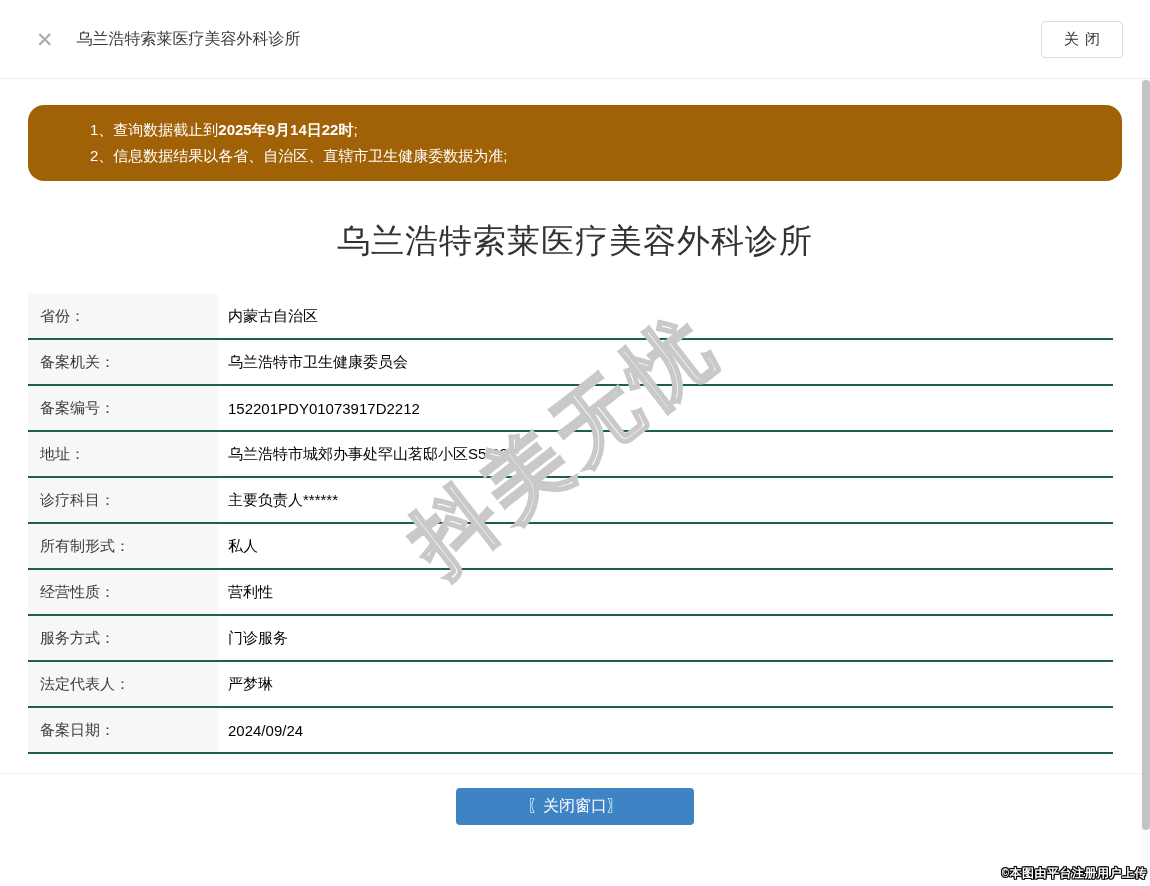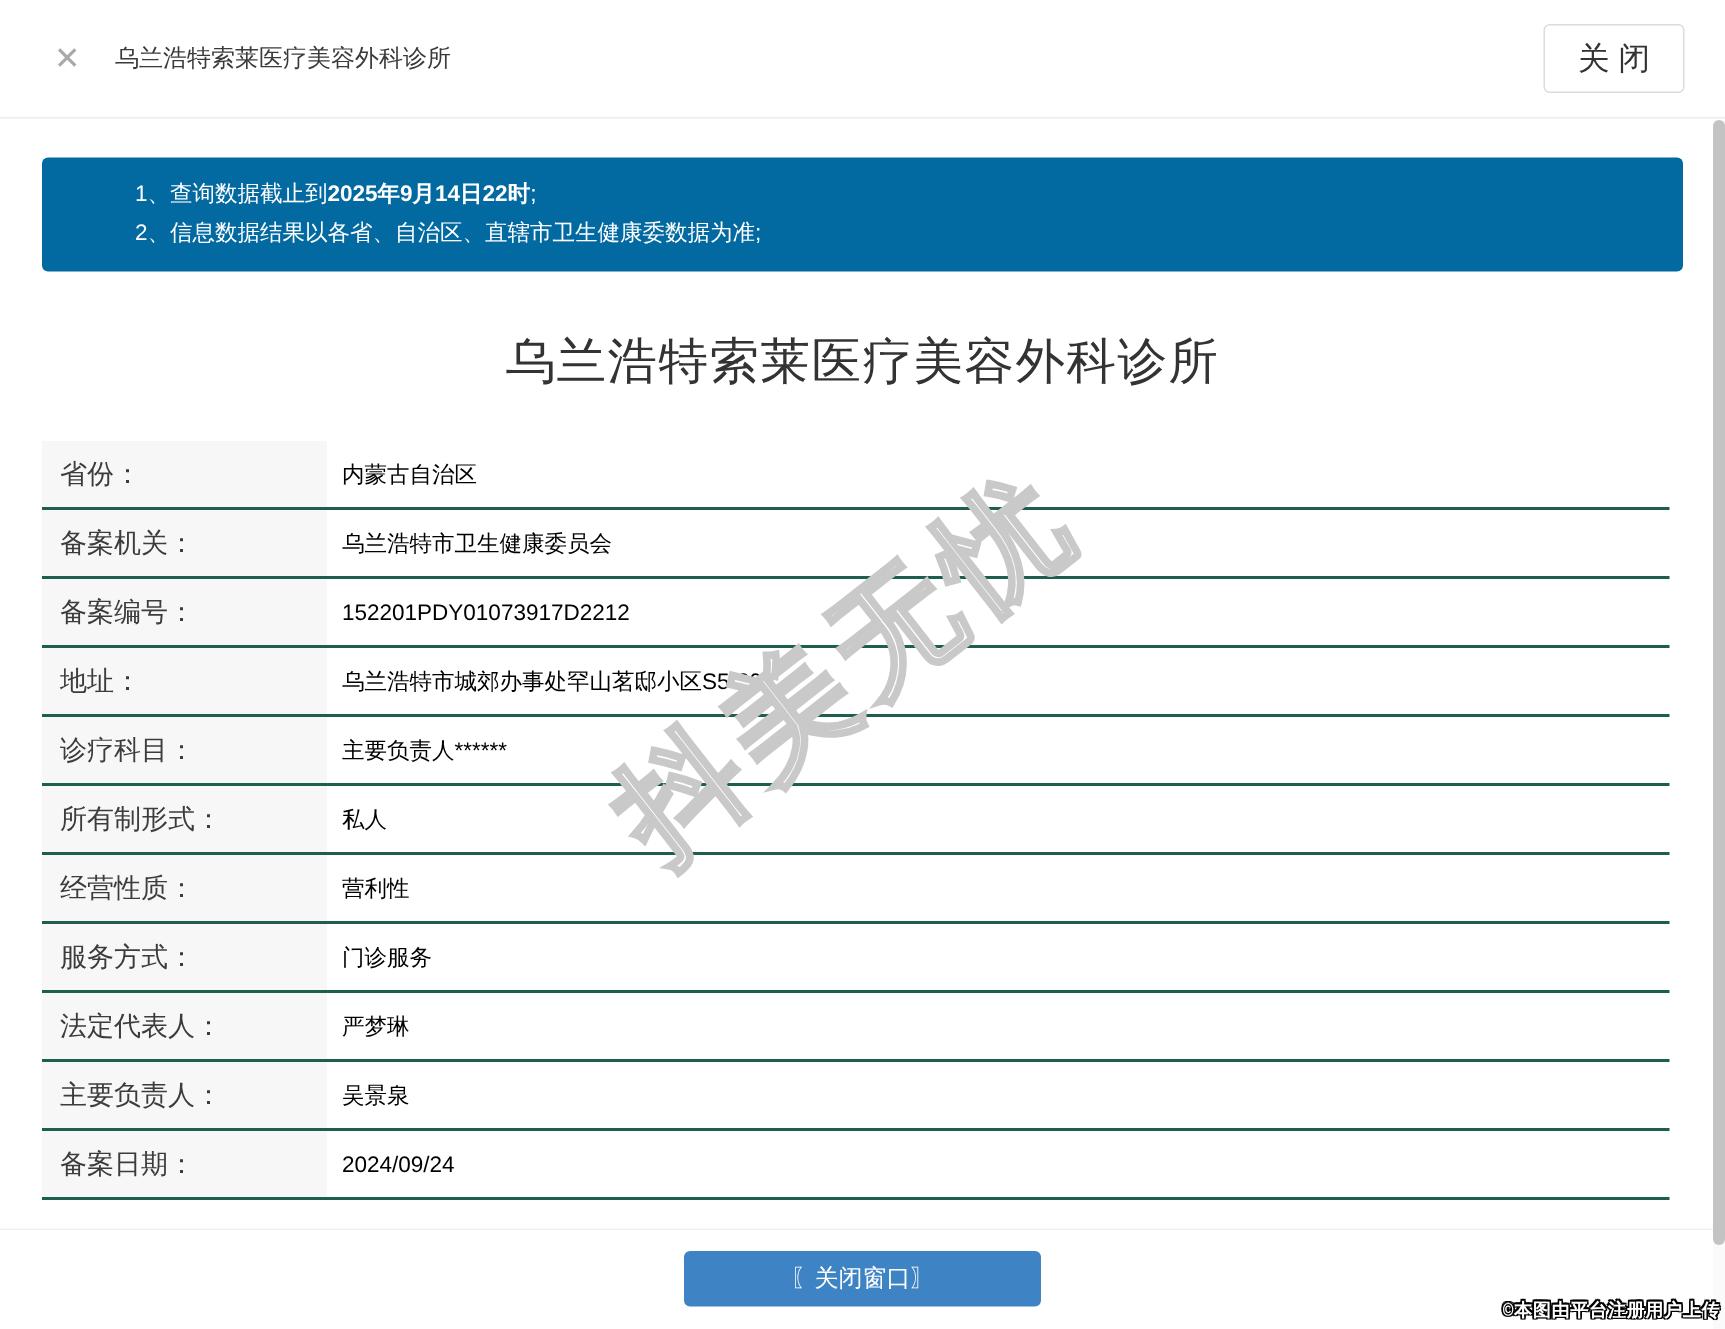--- a/index.html
+++ b/index.html
@@ -32,21 +32,21 @@
     margin-left: 23px;
     font-size: 16px;
     color: #3a3a3a;
   }
   .close-btn {
     margin-left: auto;
     background: #fff;
     border: 1px solid #dcdcdc;
     border-radius: 4px;
     padding: 8px 16px;
-    font-size: 21px;
+    font-size: 15px;
     color: #333;
     letter-spacing: 6px;
     text-indent: 6px;
     cursor: pointer;
     font-family: inherit;
   }
 
   
   .scrollbar-track {
     position: absolute;
@@ -64,22 +64,22 @@
     width: 8px;
     height: 750px;
     background: #c3c3c3;
     border-radius: 4px;
   }
 
   
   .notice {
     margin: 26px 28px 0 28px;
     width: 1094px;
-    background: #0369a1;
-    border-radius: 4px;
+    background: #a16207;
+    border-radius: 16px;
     color: #ffffff;
     padding: 12px 37px 12px 62px;
     font-size: 15px;
     line-height: 26px;
   }
   .notice b { font-weight: 700; }
 
   
   .main-title {
     margin-top: 38px;
@@ -99,21 +99,21 @@
     display: flex;
     height: 46px;
     border-bottom: 2px solid #1d5e4e;
   }
   .label-cell {
     width: 190px;
     background: #f7f7f7;
     display: flex;
     align-items: center;
     padding-left: 12px;
-    font-size: 18px;
+    font-size: 15px;
     color: #3c3c3c;
     text-align: right;
   }
   .value-cell {
     flex: 1;
     display: flex;
     align-items: center;
     padding-left: 10px;
     font-size: 15px;
     color: #000000;
@@ -223,24 +223,20 @@
   </div>
   <div class="info-row">
     <div class="label-cell">服务方式：</div>
     <div class="value-cell">门诊服务</div>
   </div>
   <div class="info-row">
     <div class="label-cell">法定代表人：</div>
     <div class="value-cell">严梦琳</div>
   </div>
   <div class="info-row">
-    <div class="label-cell">主要负责人：</div>
-    <div class="value-cell">吴景泉</div>
-  </div>
-  <div class="info-row">
     <div class="label-cell">备案日期：</div>
     <div class="value-cell">2024/09/24</div>
   </div>
 </div>
 
 <div class="watermark">抖美无忧</div>
 
 <div class="footer">
   <button class="close-window-btn">〖关闭窗口〗</button>
 </div>

